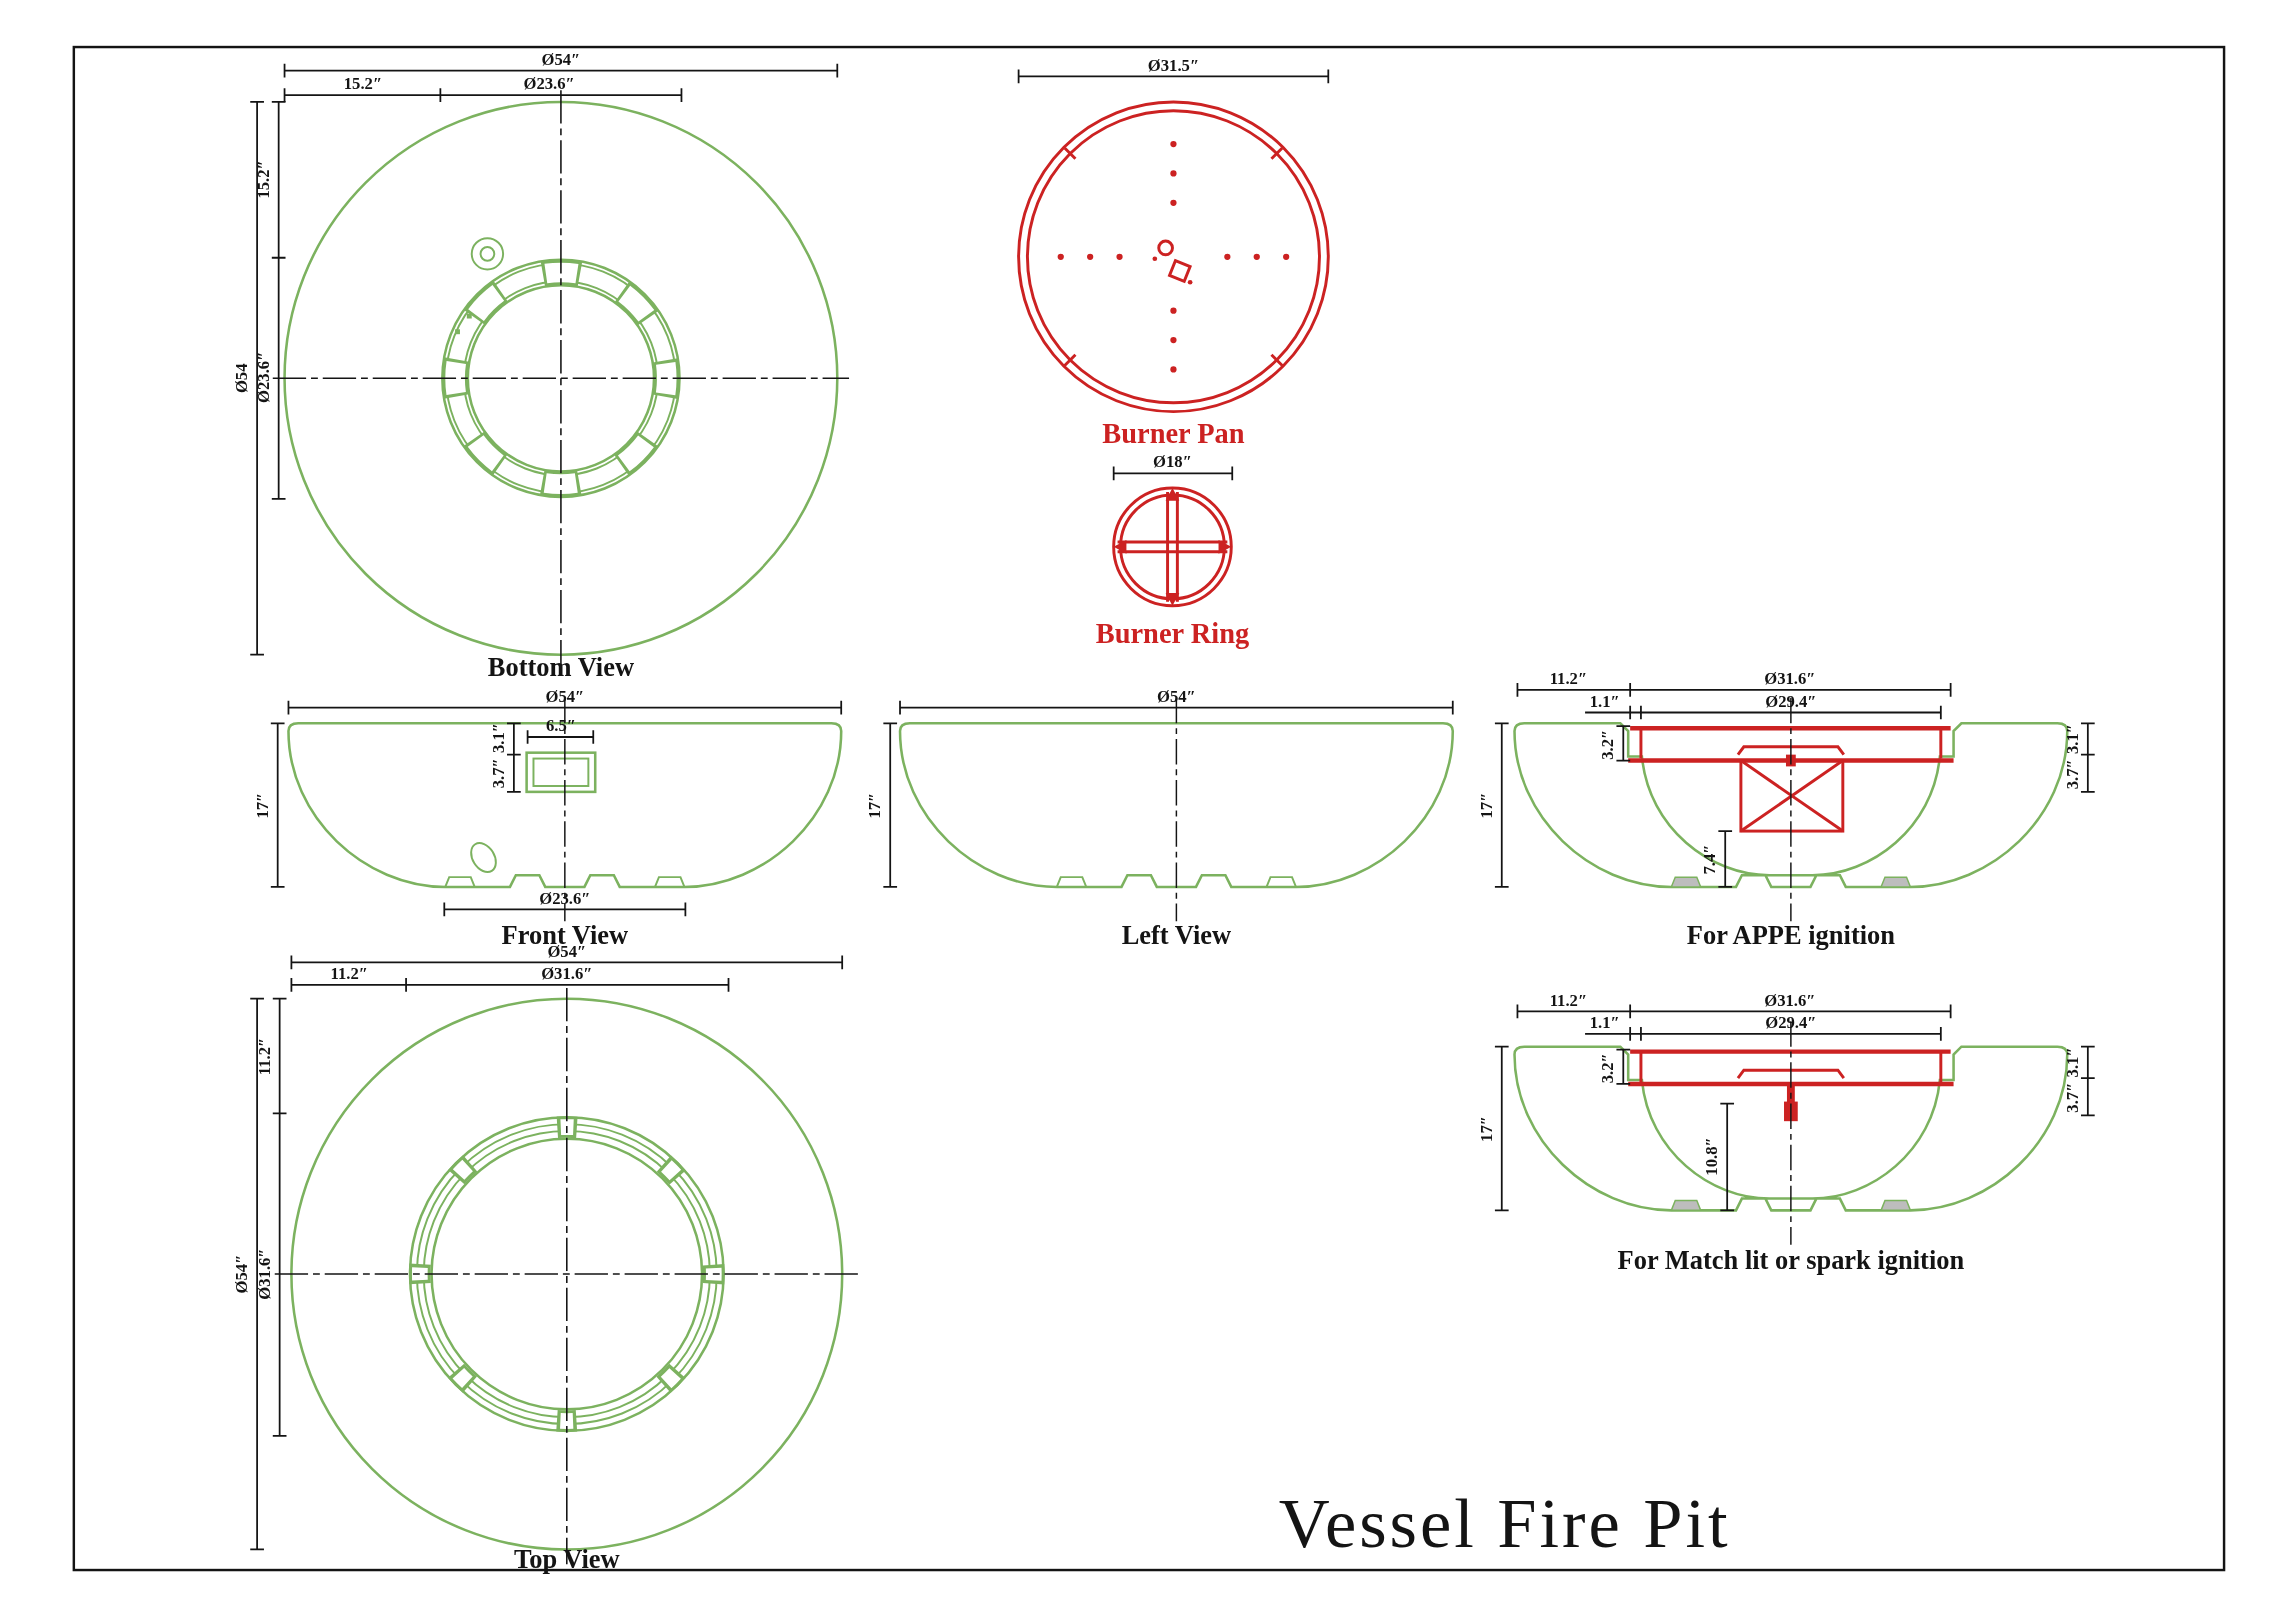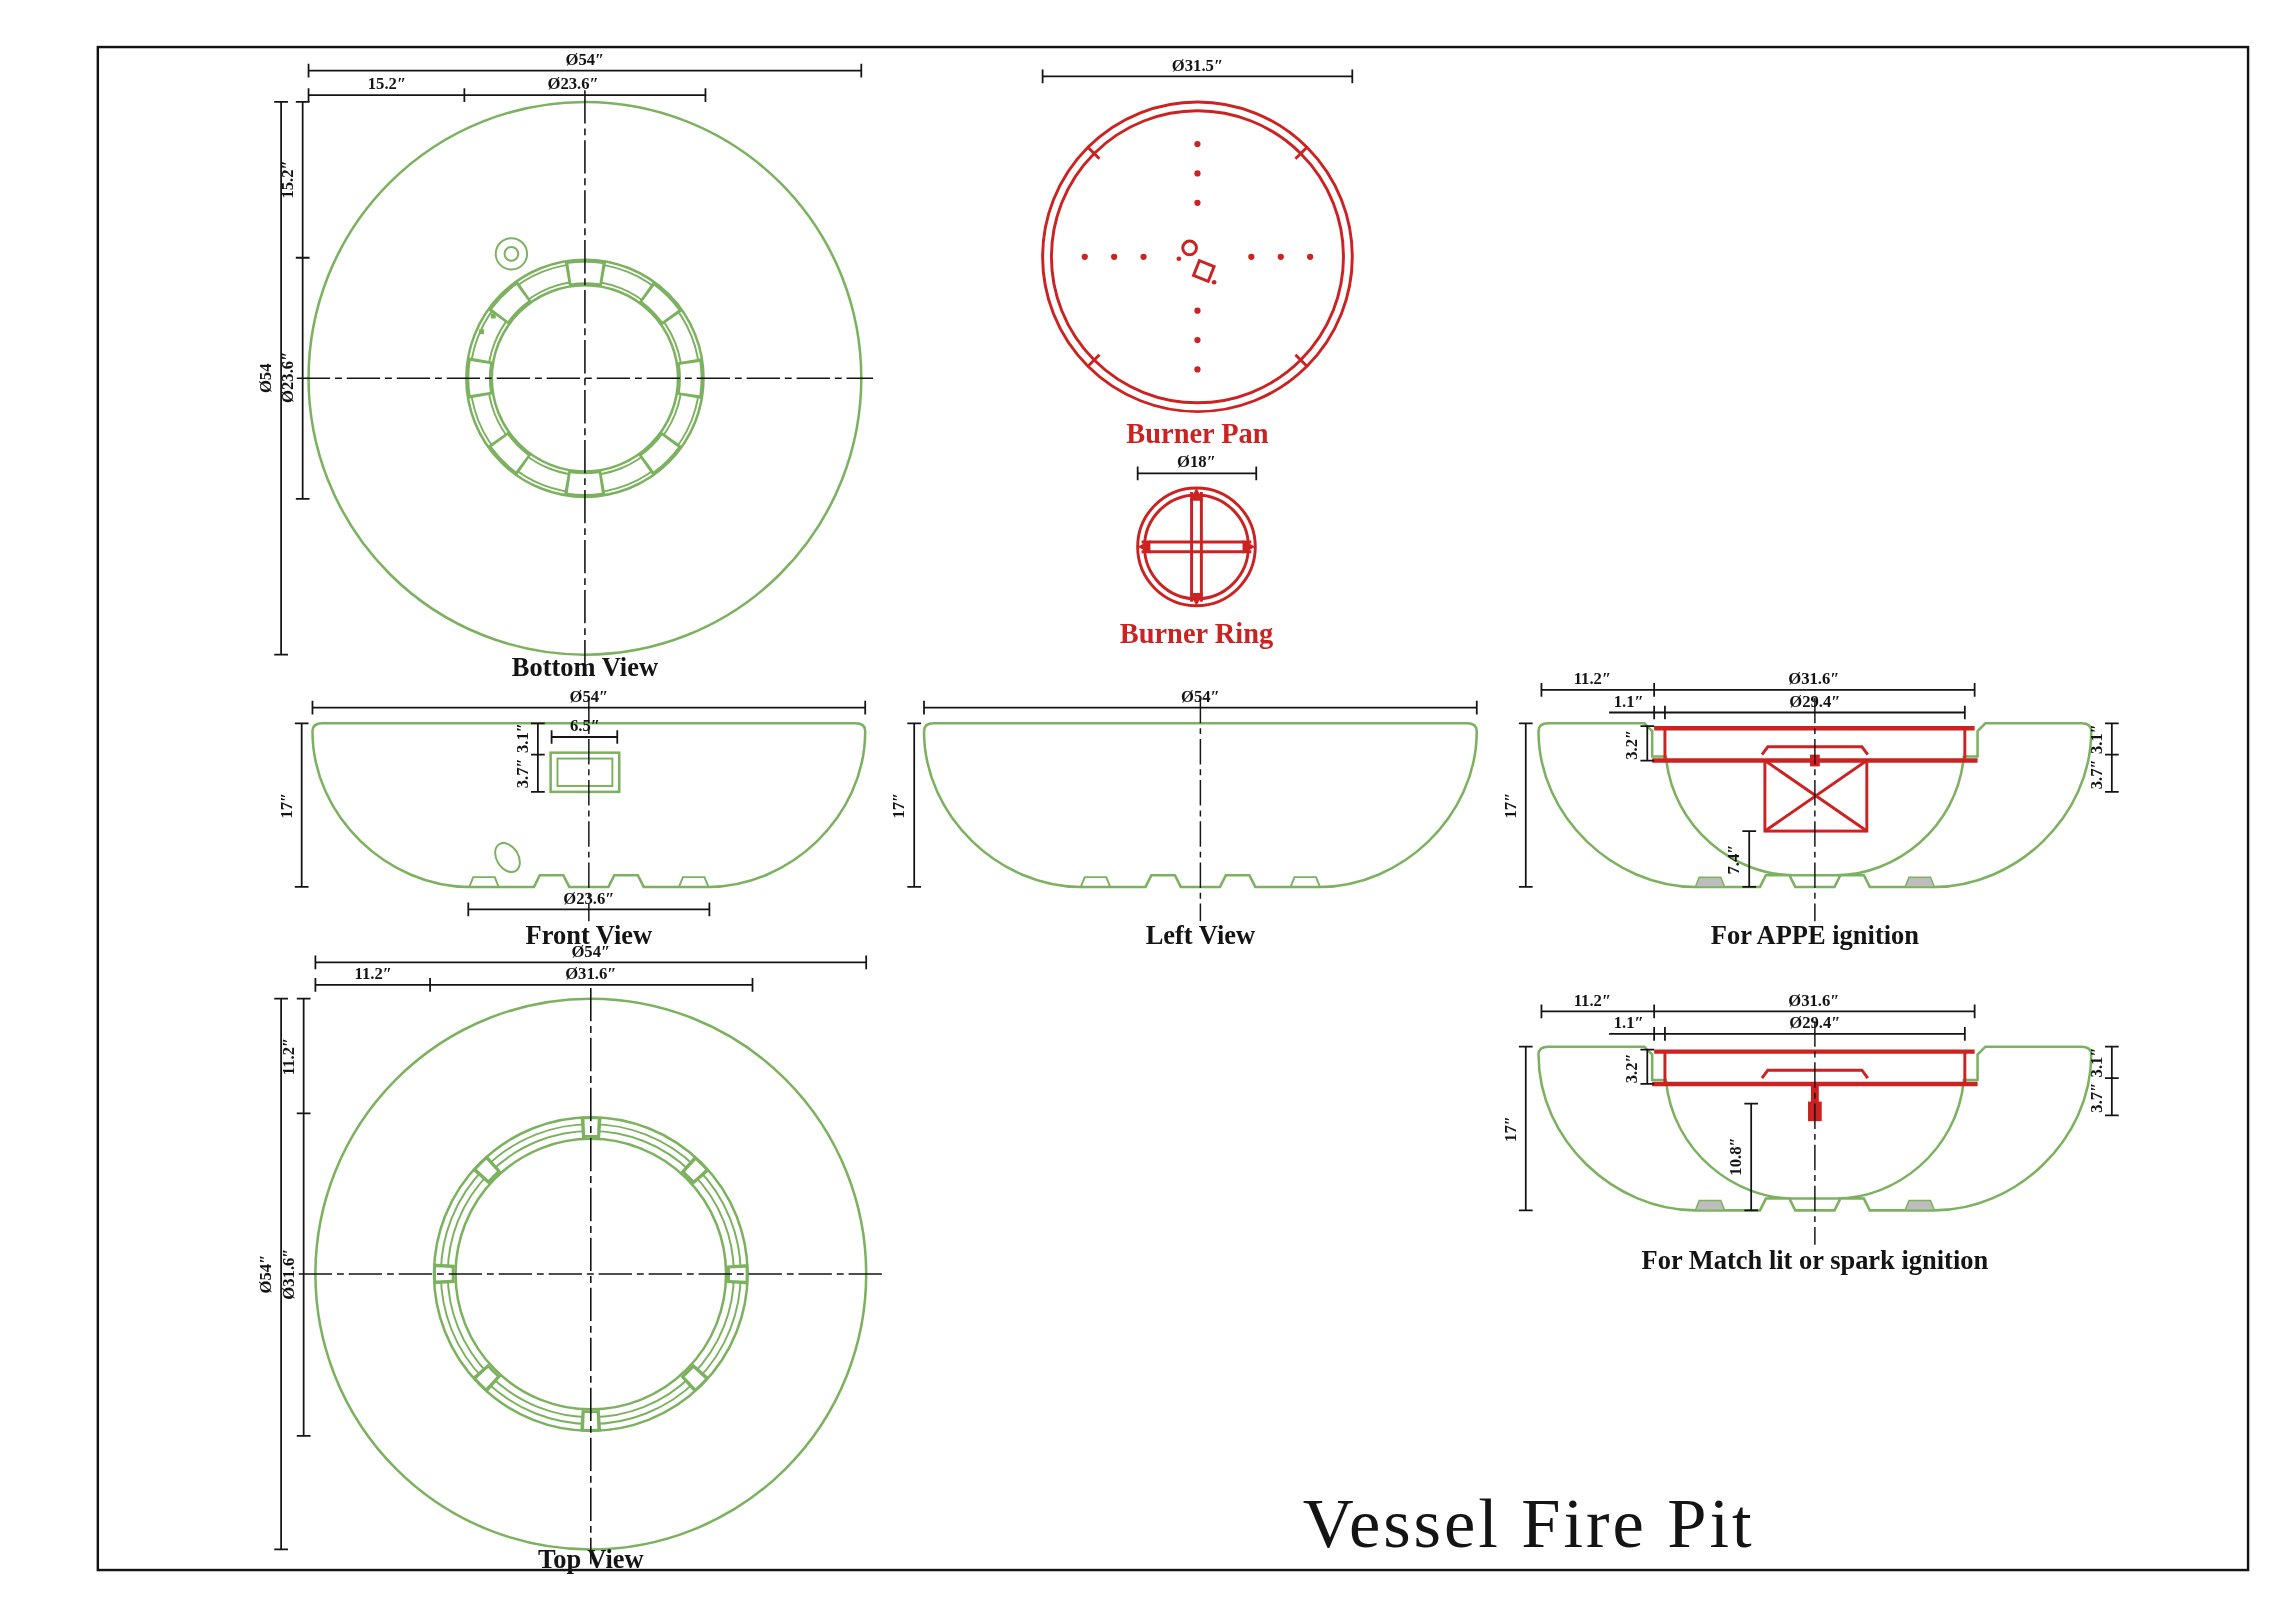--- a/index.html
+++ b/index.html
@@ -1,17 +1,17 @@
 <!DOCTYPE html>
 <html style="--green: #7cb25f; --red: #cc2222; --ink: #141414; --gray: #bdbdbd; --bg: #ffffff;"><head>
 <meta charset="utf-8">
 <style>
   html,body{margin:0;padding:0;background:#fff;}
   body{width:2293px;height:1621px;position:relative;font-family:"Liberation Serif",serif;}
-  .sheet{position:absolute;inset:0;margin-left:24px;}
+  .sheet{position:absolute;inset:0;}
   svg{display:block;}
   .frame{fill:none;stroke:var(--ink);stroke-width:2.5;}
   .g{fill:none;stroke:var(--green);stroke-width:2.6;}
   .gthin{fill:none;stroke:var(--green);stroke-width:2;}
   .gfill{fill:var(--green);stroke:none;}
   .gr{fill:var(--gray);stroke:var(--green);stroke-width:1.5;}
   .r{fill:none;stroke:var(--red);stroke-width:3;}
   .rthick{fill:none;stroke:var(--red);stroke-width:4.5;}
   .rfill{fill:var(--red);stroke:none;}
   .dimline{fill:none;stroke:var(--ink);stroke-width:1.8;}

